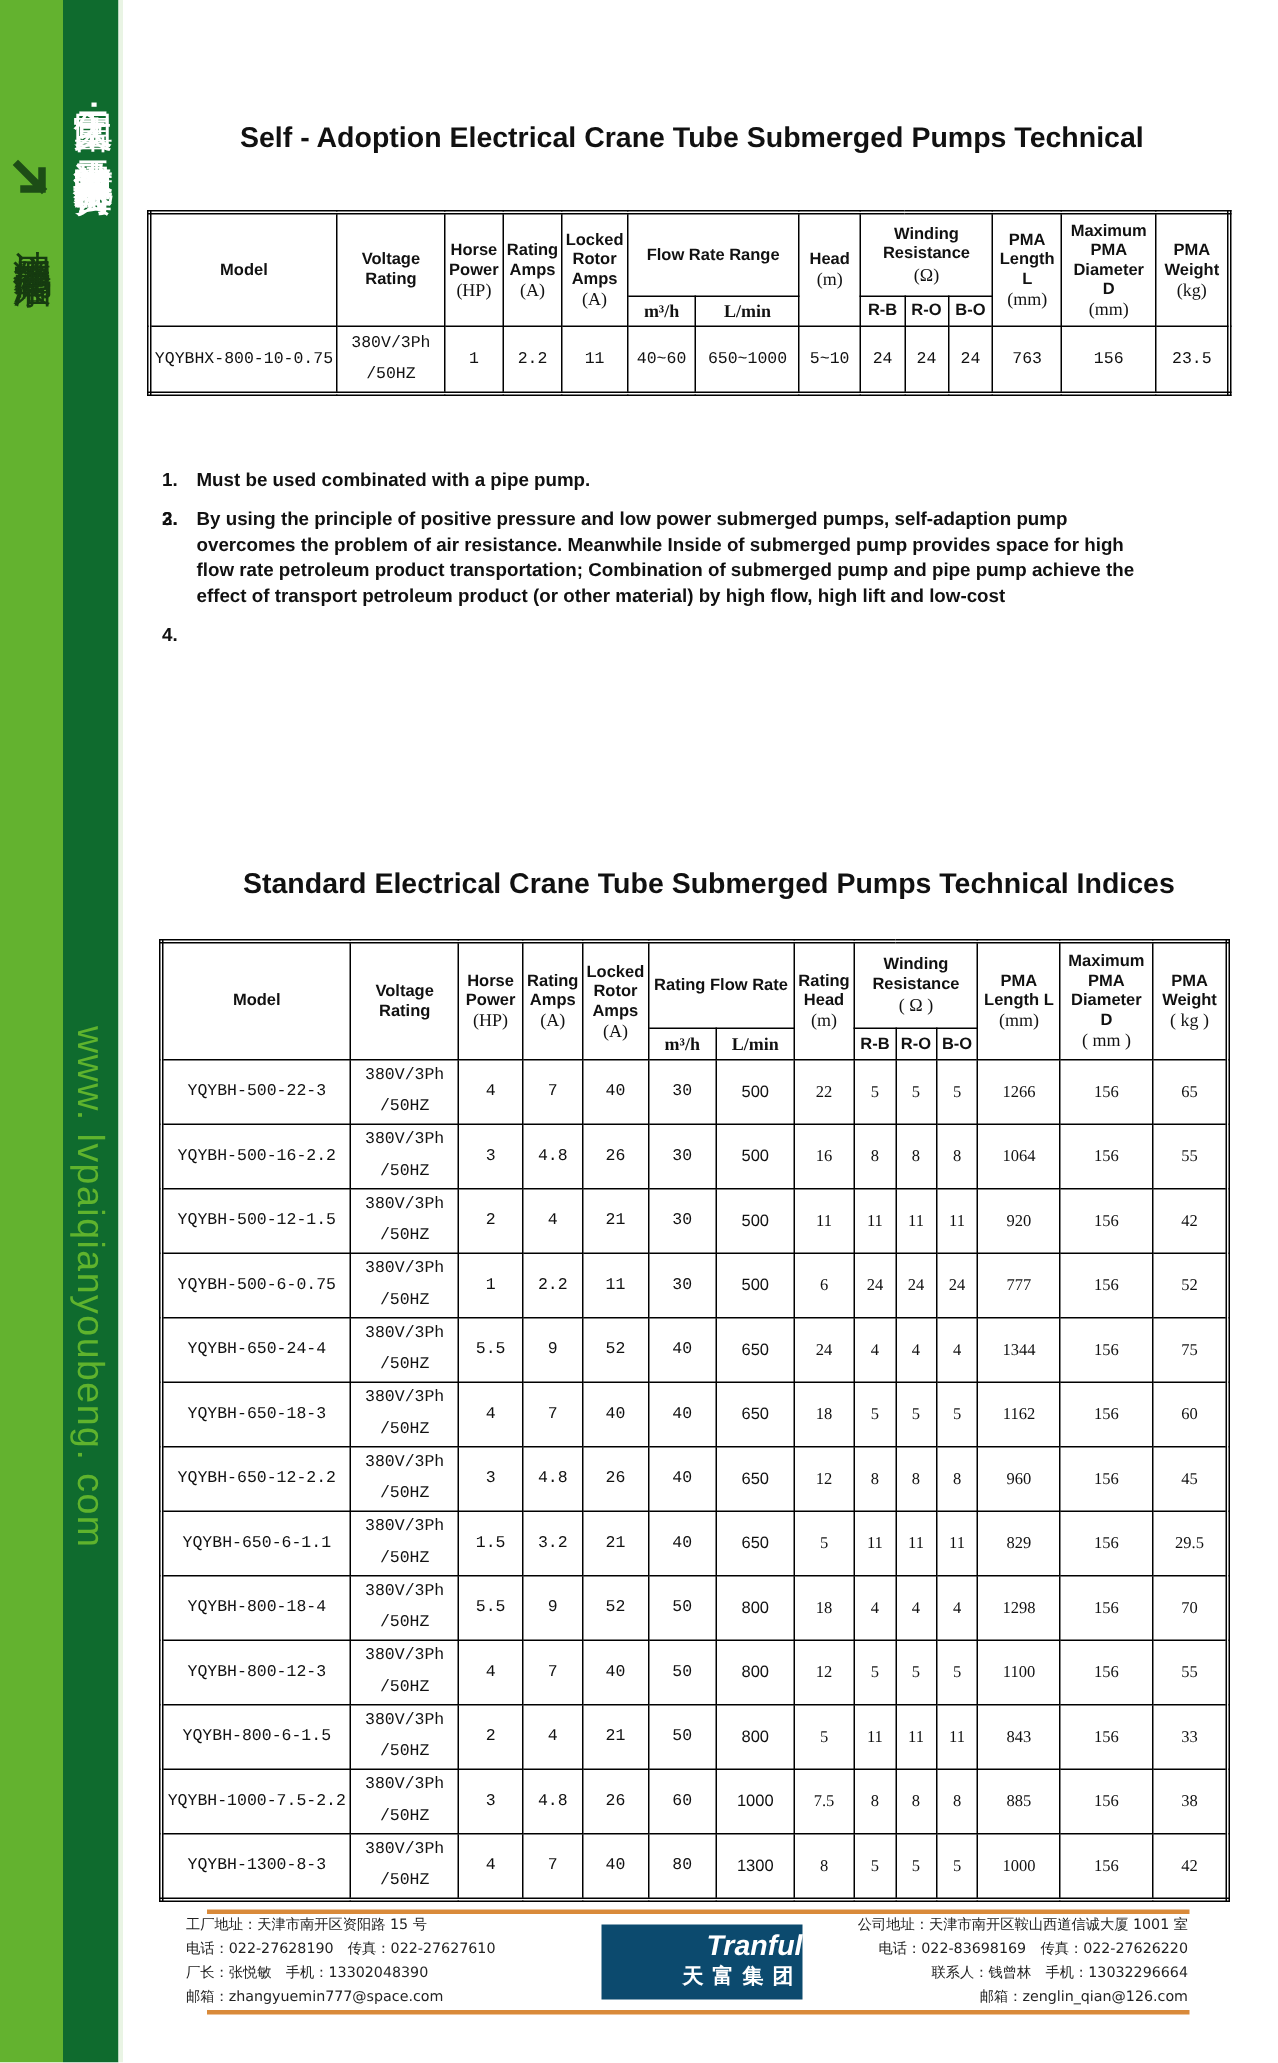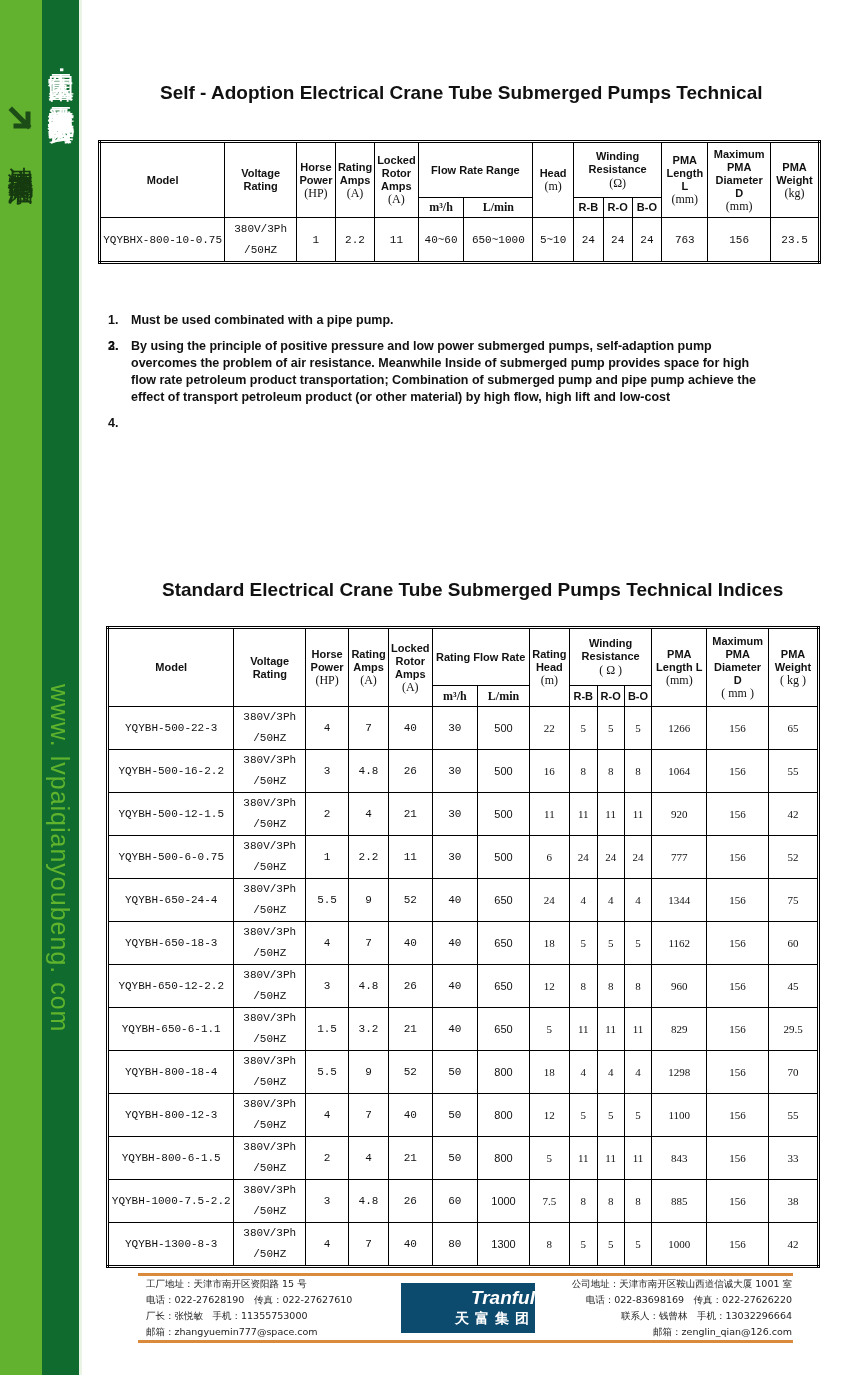--- a/index.html
+++ b/index.html
@@ -69,21 +69,21 @@
   .features ol { margin: 0; padding: 0; list-style: none; }
   .features li { position: relative; padding-left: 23px; margin-bottom: 9px; line-height: 17px; }
   .features li .num { position: absolute; left: 0; top: 0; }
   .footer-line {
     position: absolute; left: 138px; width: 655px; height: 3px; background: #d98a3a;
   }
   .footer-left, .footer-right {
     position: absolute; font-family: "DejaVu Sans", sans-serif; font-size: 9.5px;
     line-height: 16px; color: #222;
   }
-  .footer-left { left: 146px; top: 1276px; }
+  .footer-left { left: 124px; top: 1276px; }
   .footer-right { right: 60px; top: 1276px; text-align: right; }
   .logo {
     position: absolute; left: 401px; top: 1283px; width: 134px; height: 50px;
     background: #0c4a6e; color: #fff; text-align: right;
   }
   .logo .en { font-family: "Liberation Sans", sans-serif; font-style: italic; font-weight: bold; font-size: 19px; line-height: 22px; margin-top: 4px; }
   .logo .cn { font-family: "DejaVu Sans", sans-serif; font-weight: bold; font-size: 14px; letter-spacing: 6px; line-height: 18px; }
 </style>
 </head>
 <body>
@@ -460,21 +460,21 @@
         <td class="serif">156</td>
         <td class="serif">42</td>
       </tr>
     </tbody>
 </table>
 
 <div class="footer-line" style="top:1273px;"></div>
 <div class="footer-left">
   <div>工厂地址：天津市南开区资阳路 15 号</div>
   <div>电话：022-27628190　传真：022-27627610</div>
-  <div>厂长：张悦敏　手机：11355753000</div>
+  <div>厂长：张悦敏　手机：13302048390</div>
   <div>邮箱：zhangyuemin777@space.com</div>
 </div>
 <div class="logo">
   <div class="en">Tranful</div>
   <div class="cn">天富集团</div>
 </div>
 <div class="footer-right">
   <div>公司地址：天津市南开区鞍山西道信诚大厦 1001 室</div>
   <div>电话：022-83698169　传真：022-27626220</div>
   <div>联系人：钱曾林　手机：13032296664</div>

